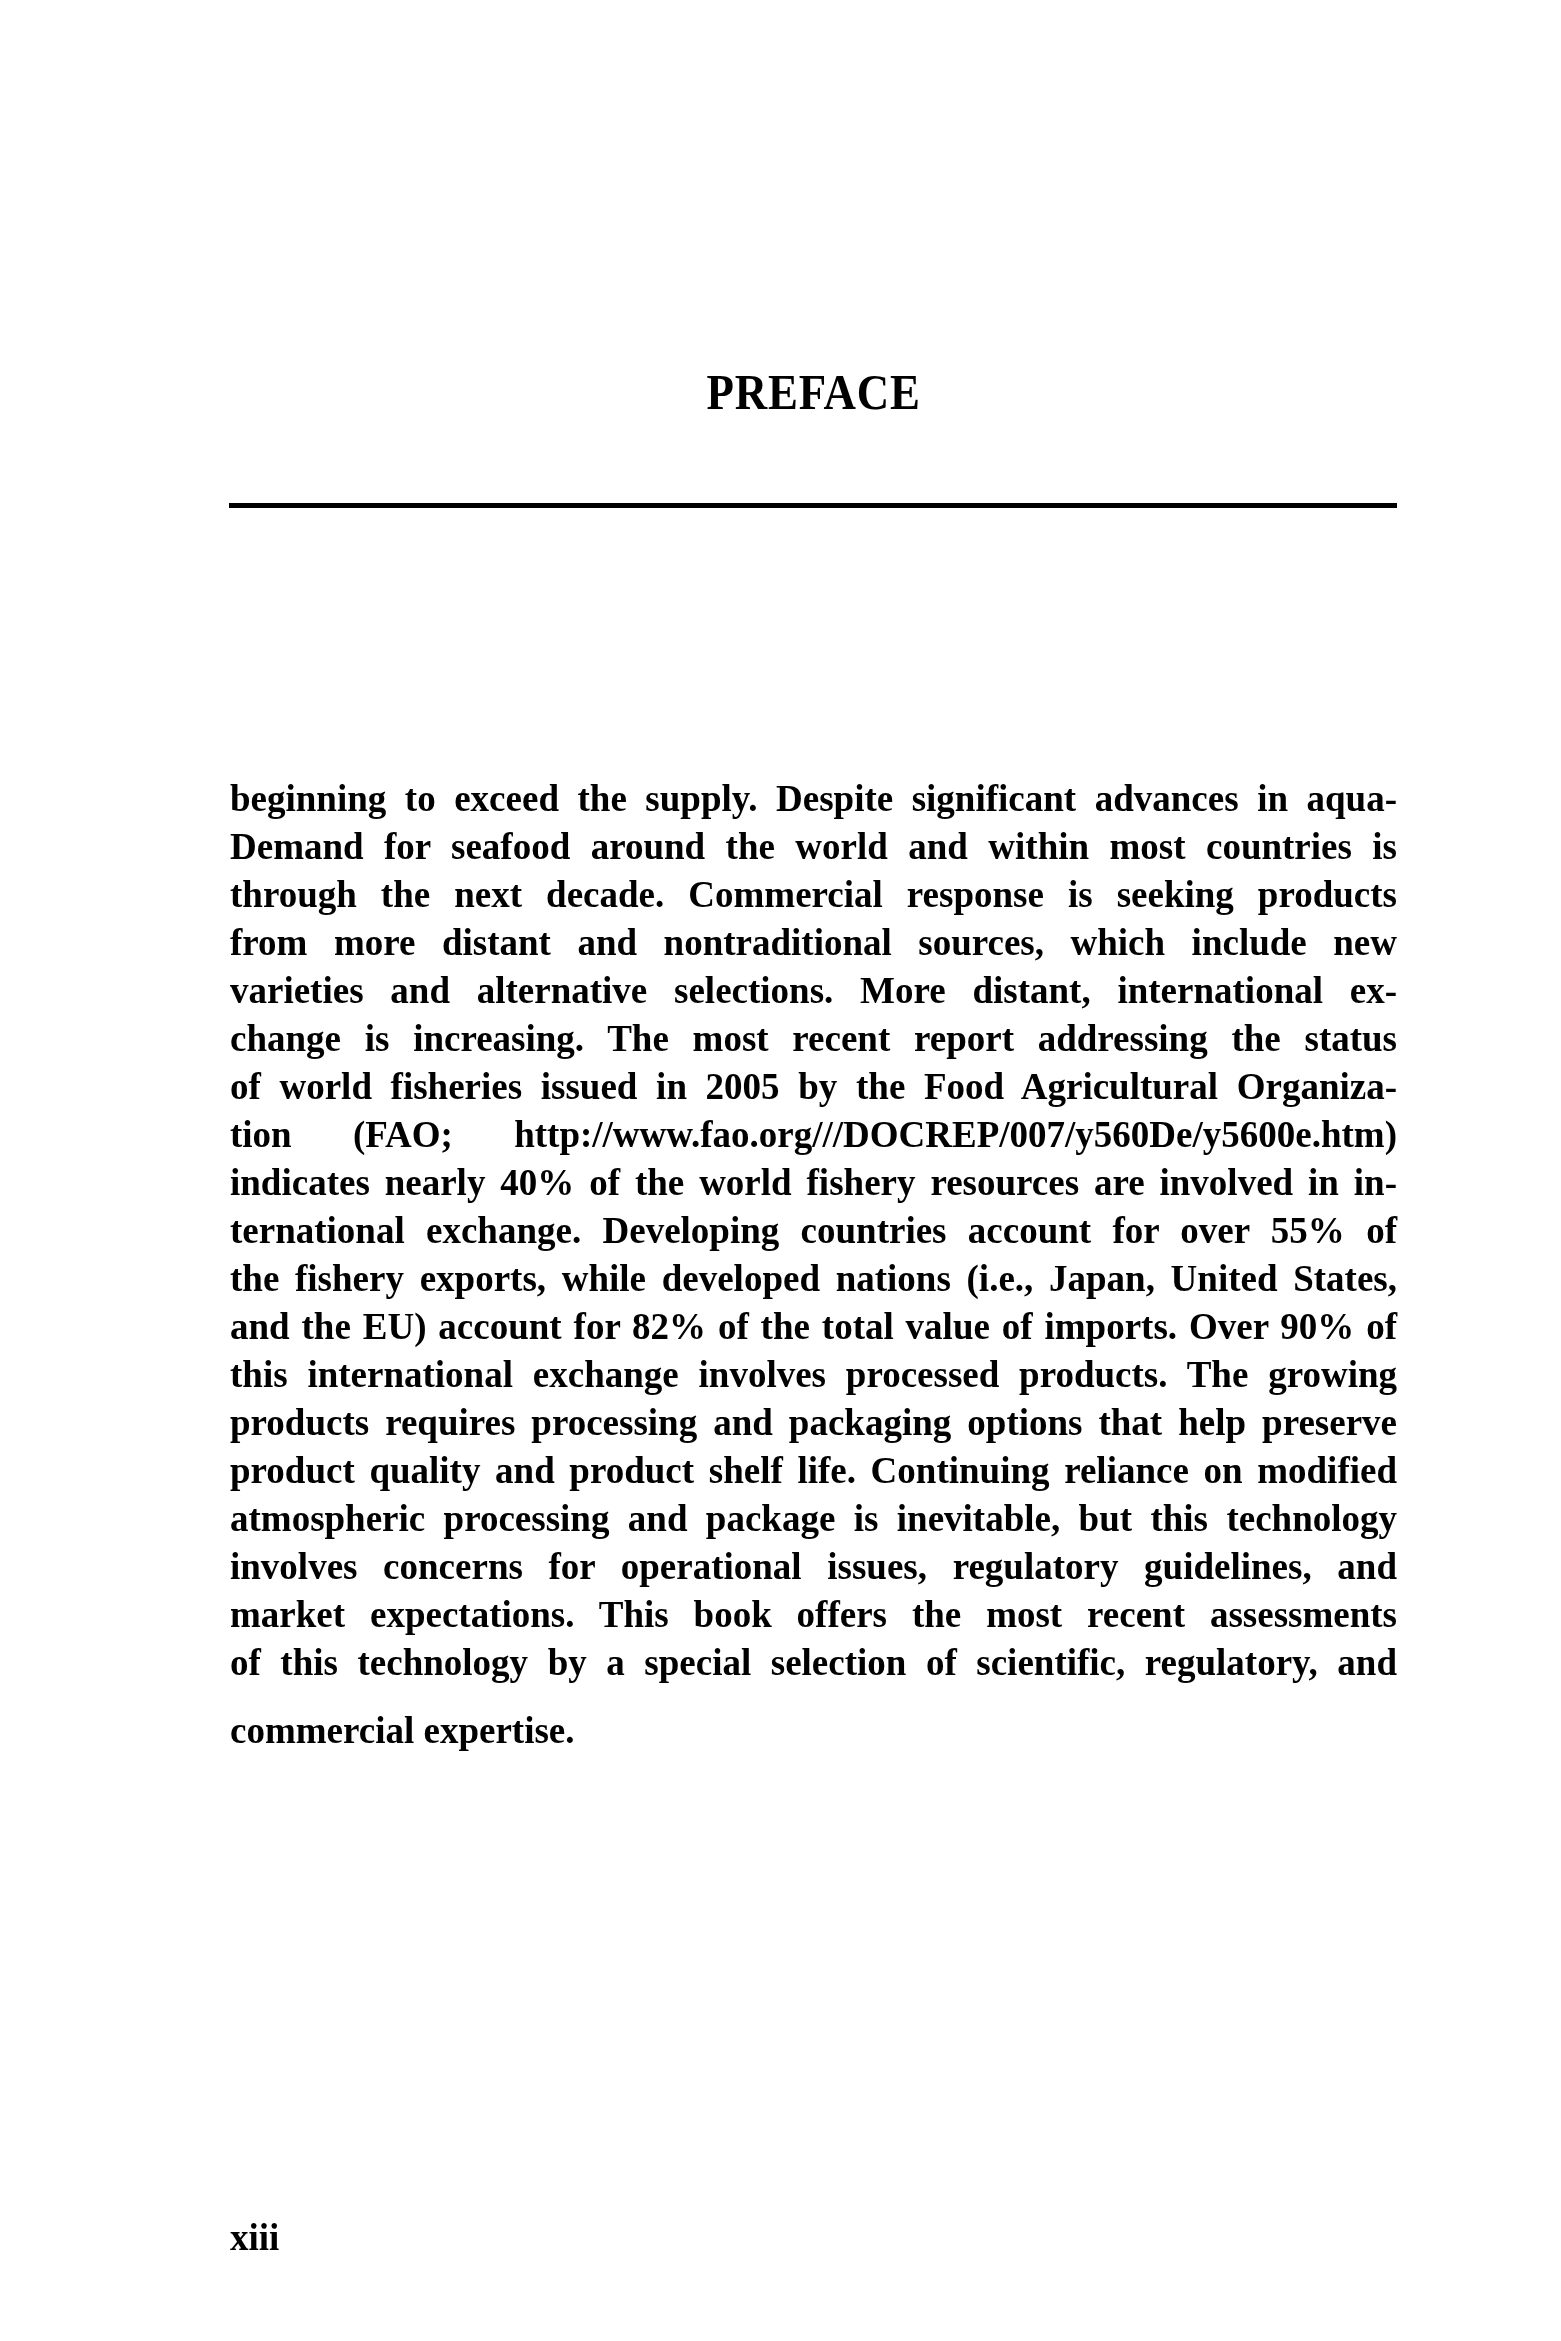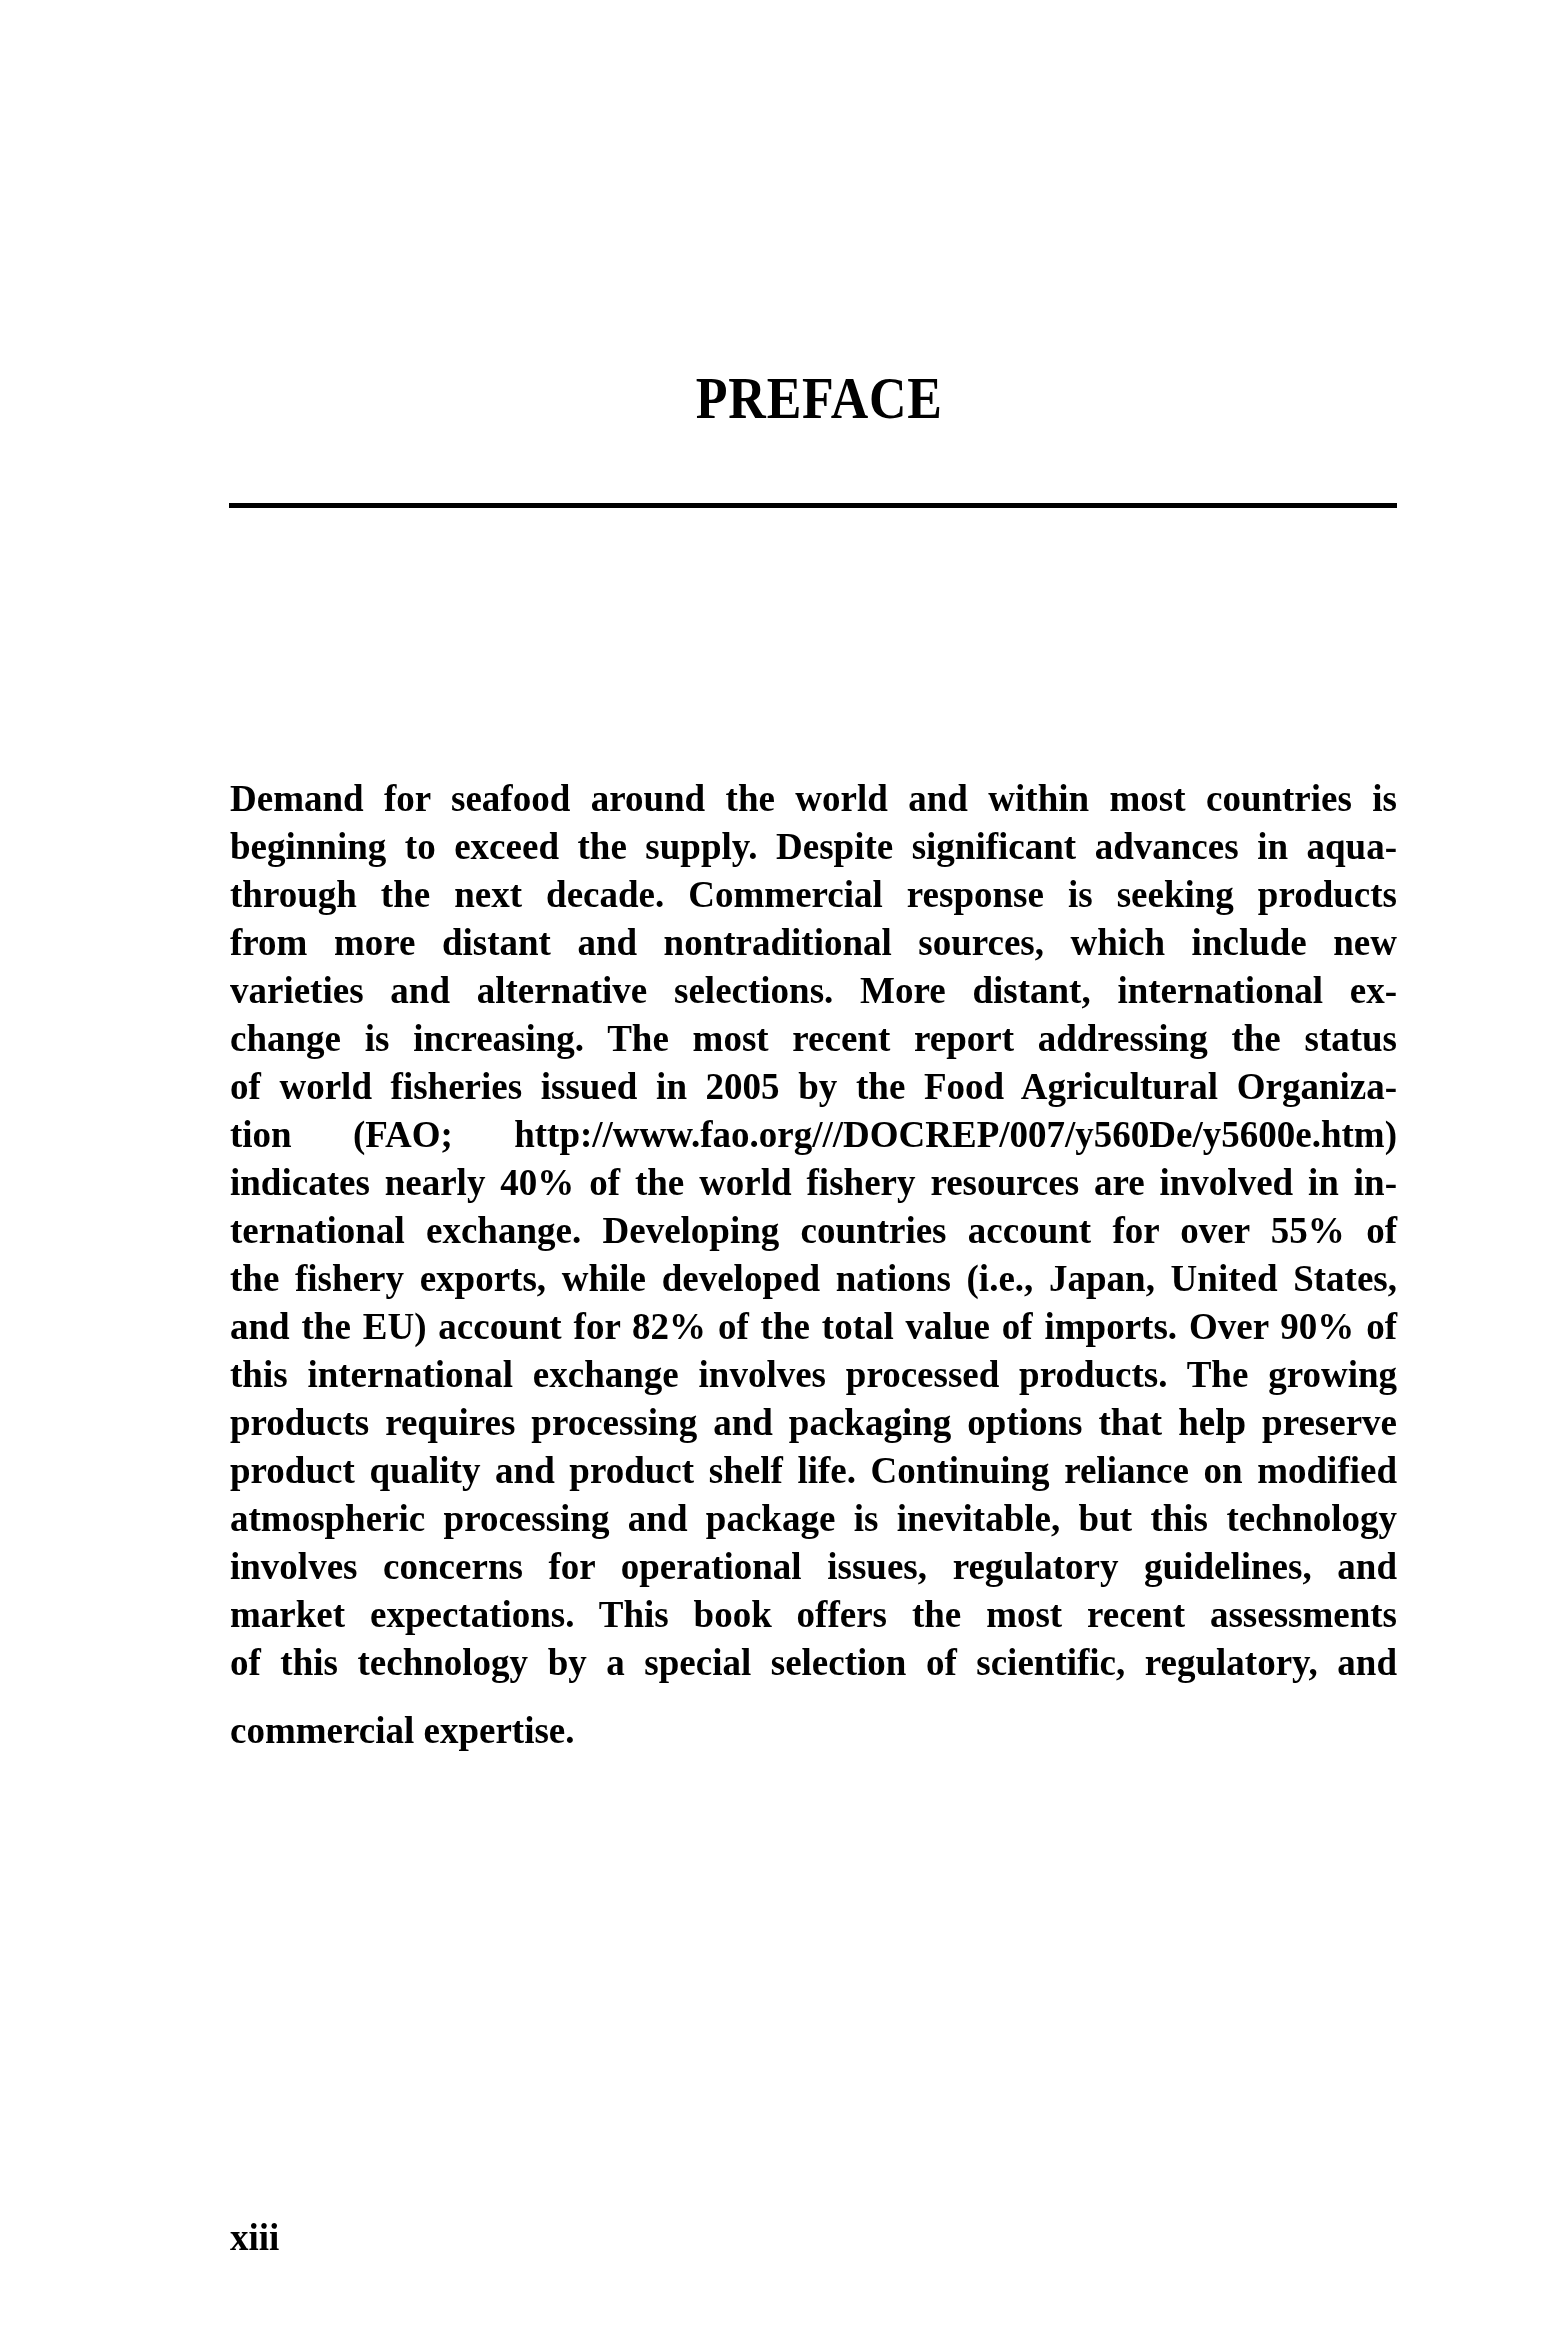--- a/index.html
+++ b/index.html
@@ -10,23 +10,23 @@
     background: #ffffff;
     color: #000000;
     font-family: "Liberation Serif", "DejaVu Serif", serif;
     overflow: hidden;
   }
   .title {
     position: absolute;
     left: 230px;
     top: 358px;
     width: 1167px;
-    margin: 6px;
+    margin: 0;
     text-align: center;
-    font-size: 59px;
+    font-size: 51px;
     line-height: 69px;
     font-weight: 700;
     letter-spacing: 0.9px;
     white-space: nowrap;
   }
   .title-inner {
     display: inline-block;
     transform: scaleX(0.88);
     transform-origin: 50% 50%;
   }
@@ -72,22 +72,22 @@
 </style>
 </head>
 <body>
 
 <div class="page">
   <h1 class="title"><span class="title-inner">PREFACE</span></h1>
 
   <hr class="rule">
 
   <div class="paragraph">
+      <div class="line">beginning to exceed the supply. Despite significant advances in aqua-</div>
       <div class="line">Demand for seafood around the world and within most countries is</div>
-      <div class="line">beginning to exceed the supply. Despite significant advances in aqua-</div>
       <div class="line">through the next decade. Commercial response is seeking products</div>
       <div class="line">from more distant and nontraditional sources, which include new</div>
       <div class="line">varieties and alternative selections. More distant, international ex-</div>
       <div class="line">change is increasing. The most recent report addressing the status</div>
       <div class="line">of world fisheries issued in 2005 by the Food Agricultural Organiza-</div>
       <div class="line">tion (FAO; http://www.fao.org///DOCREP/007/y560De/y5600e.htm)</div>
       <div class="line">indicates nearly 40% of the world fishery resources are involved in in-</div>
       <div class="line">ternational exchange. Developing countries account for over 55% of</div>
       <div class="line">the fishery exports, while developed nations (i.e., Japan, United States,</div>
       <div class="line">and the EU) account for 82% of the total value of imports. Over 90% of</div>

